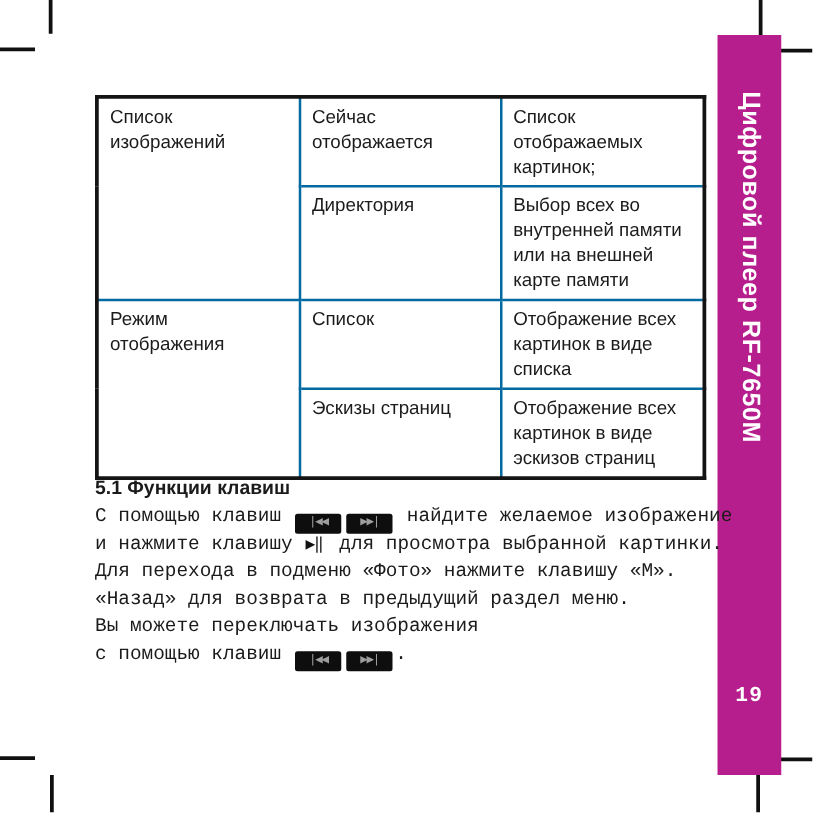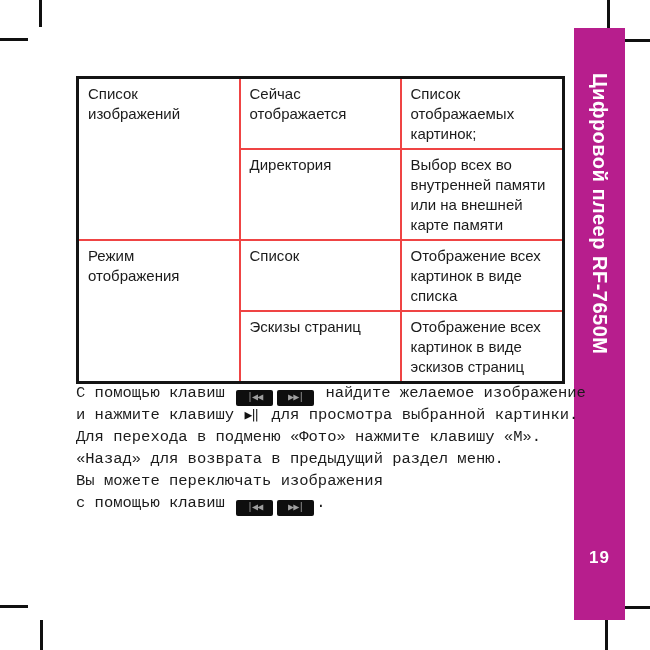--- a/index.html
+++ b/index.html
@@ -49,35 +49,36 @@
   }
   .page-num {
     position: absolute;
     left: 0; top: 520px;
     width: 100%;
     text-align: center;
     color: #ffffff;
     font-size: 17px;
     font-weight: bold;
     letter-spacing: 1px;
+    font-family: Liberation Mono, monospace;
   }
 
   
   .func-table {
     position: absolute;
     left: 76px; top: 76px;
     width: 486px;
     border-collapse: collapse;
     table-layout: fixed;
     border: 3px solid #141414;
     font-size: 15px;
     line-height: 20px;
   }
   .func-table td {
-    border: 2px solid #ef4444;
+    border: 2px solid #0369a1;
     vertical-align: top;
     padding: 5px 5px 4px 9px;
     color: #1b1b1b;
   }
   .narrow { display: inline-block; max-width: 118px; }
   tr.r1 { height: 66px; }
   tr.r2 { height: 90px; }
   tr.r3 { height: 69px; }
   tr.r4 { height: 66px; }
 
@@ -162,20 +163,21 @@
         <td>Отображение всех картинок в виде списка</td>
       </tr>
       <tr class="r4">
         <td><span class="narrow">Эскизы страниц</span></td>
         <td>Отображение всех картинок в виде эскизов страниц</td>
       </tr>
     </tbody>
   </table>
 
   <div class="section">
+    <div class="heading">5.1 Функции клавиш</div>
     <div class="line">
       <span>С помощью клавиш</span>
       <span class="btn">|◀◀</span><span class="btn">▶▶|</span>
       <span>найдите желаемое изображение</span>
     </div>
     <div class="line">
       <span>и нажмите клавишу</span>
       <span class="pp">▶‖</span>
       <span>для просмотра выбранной картинки.</span>
     </div>

